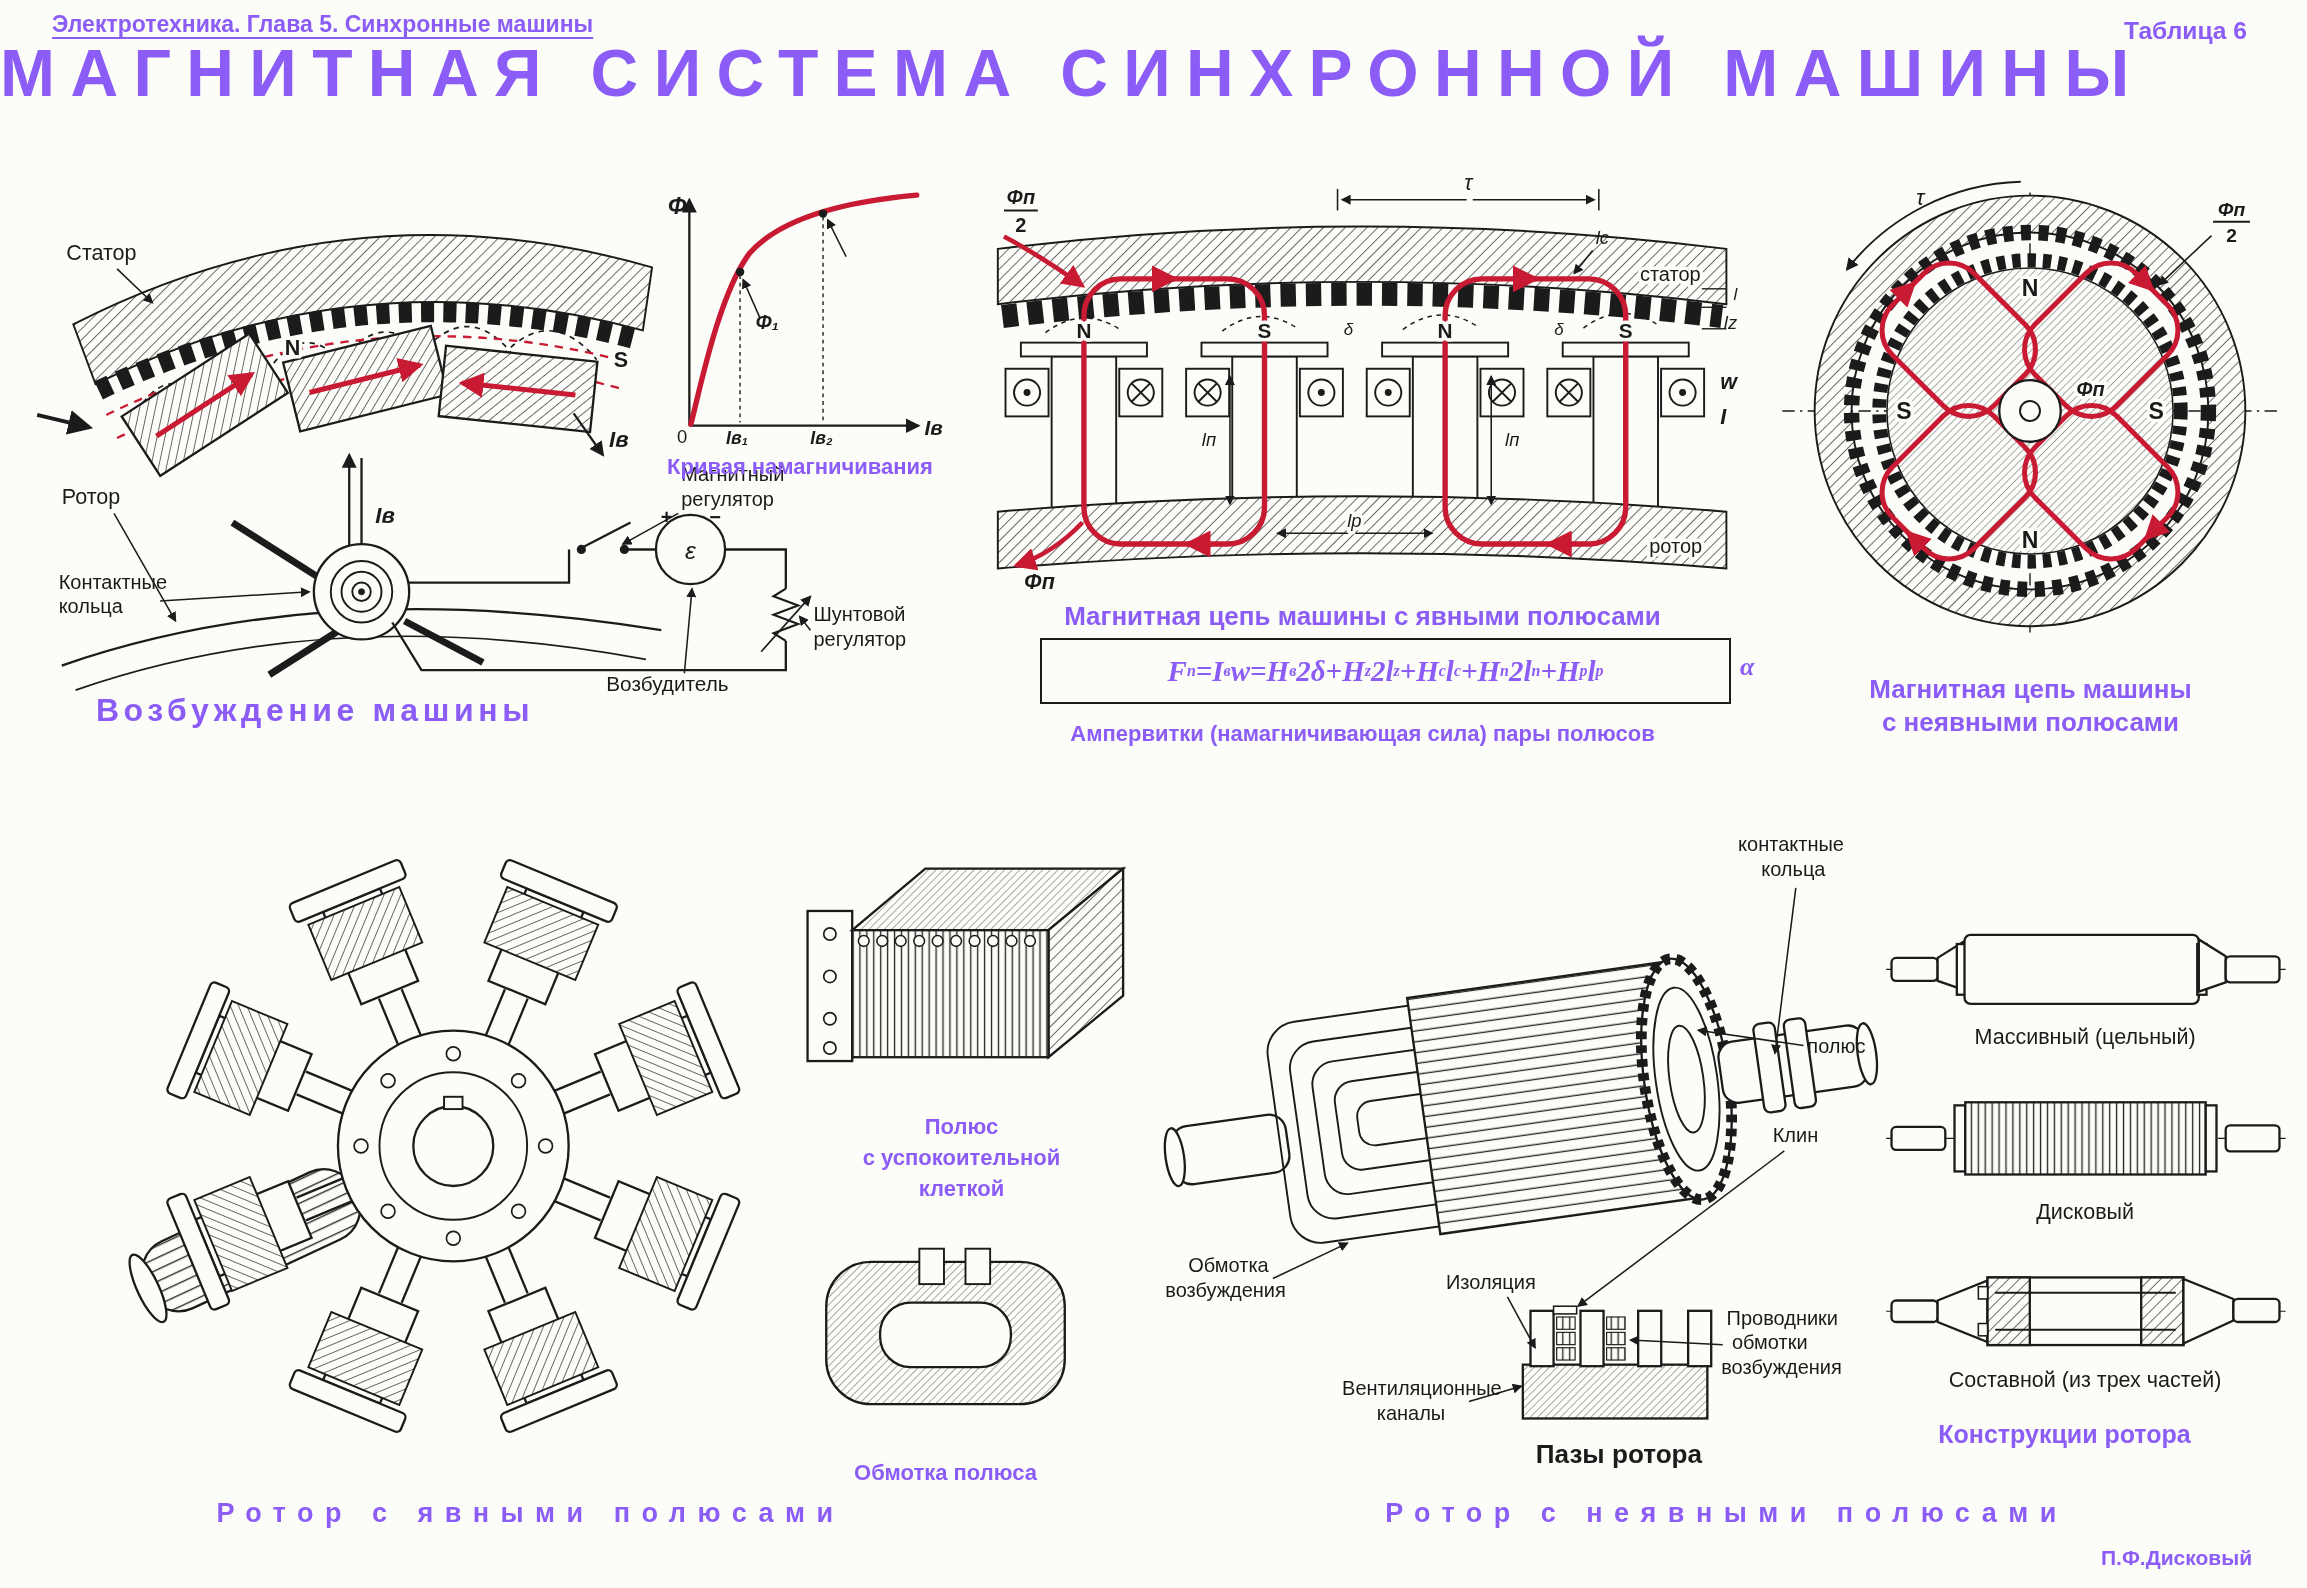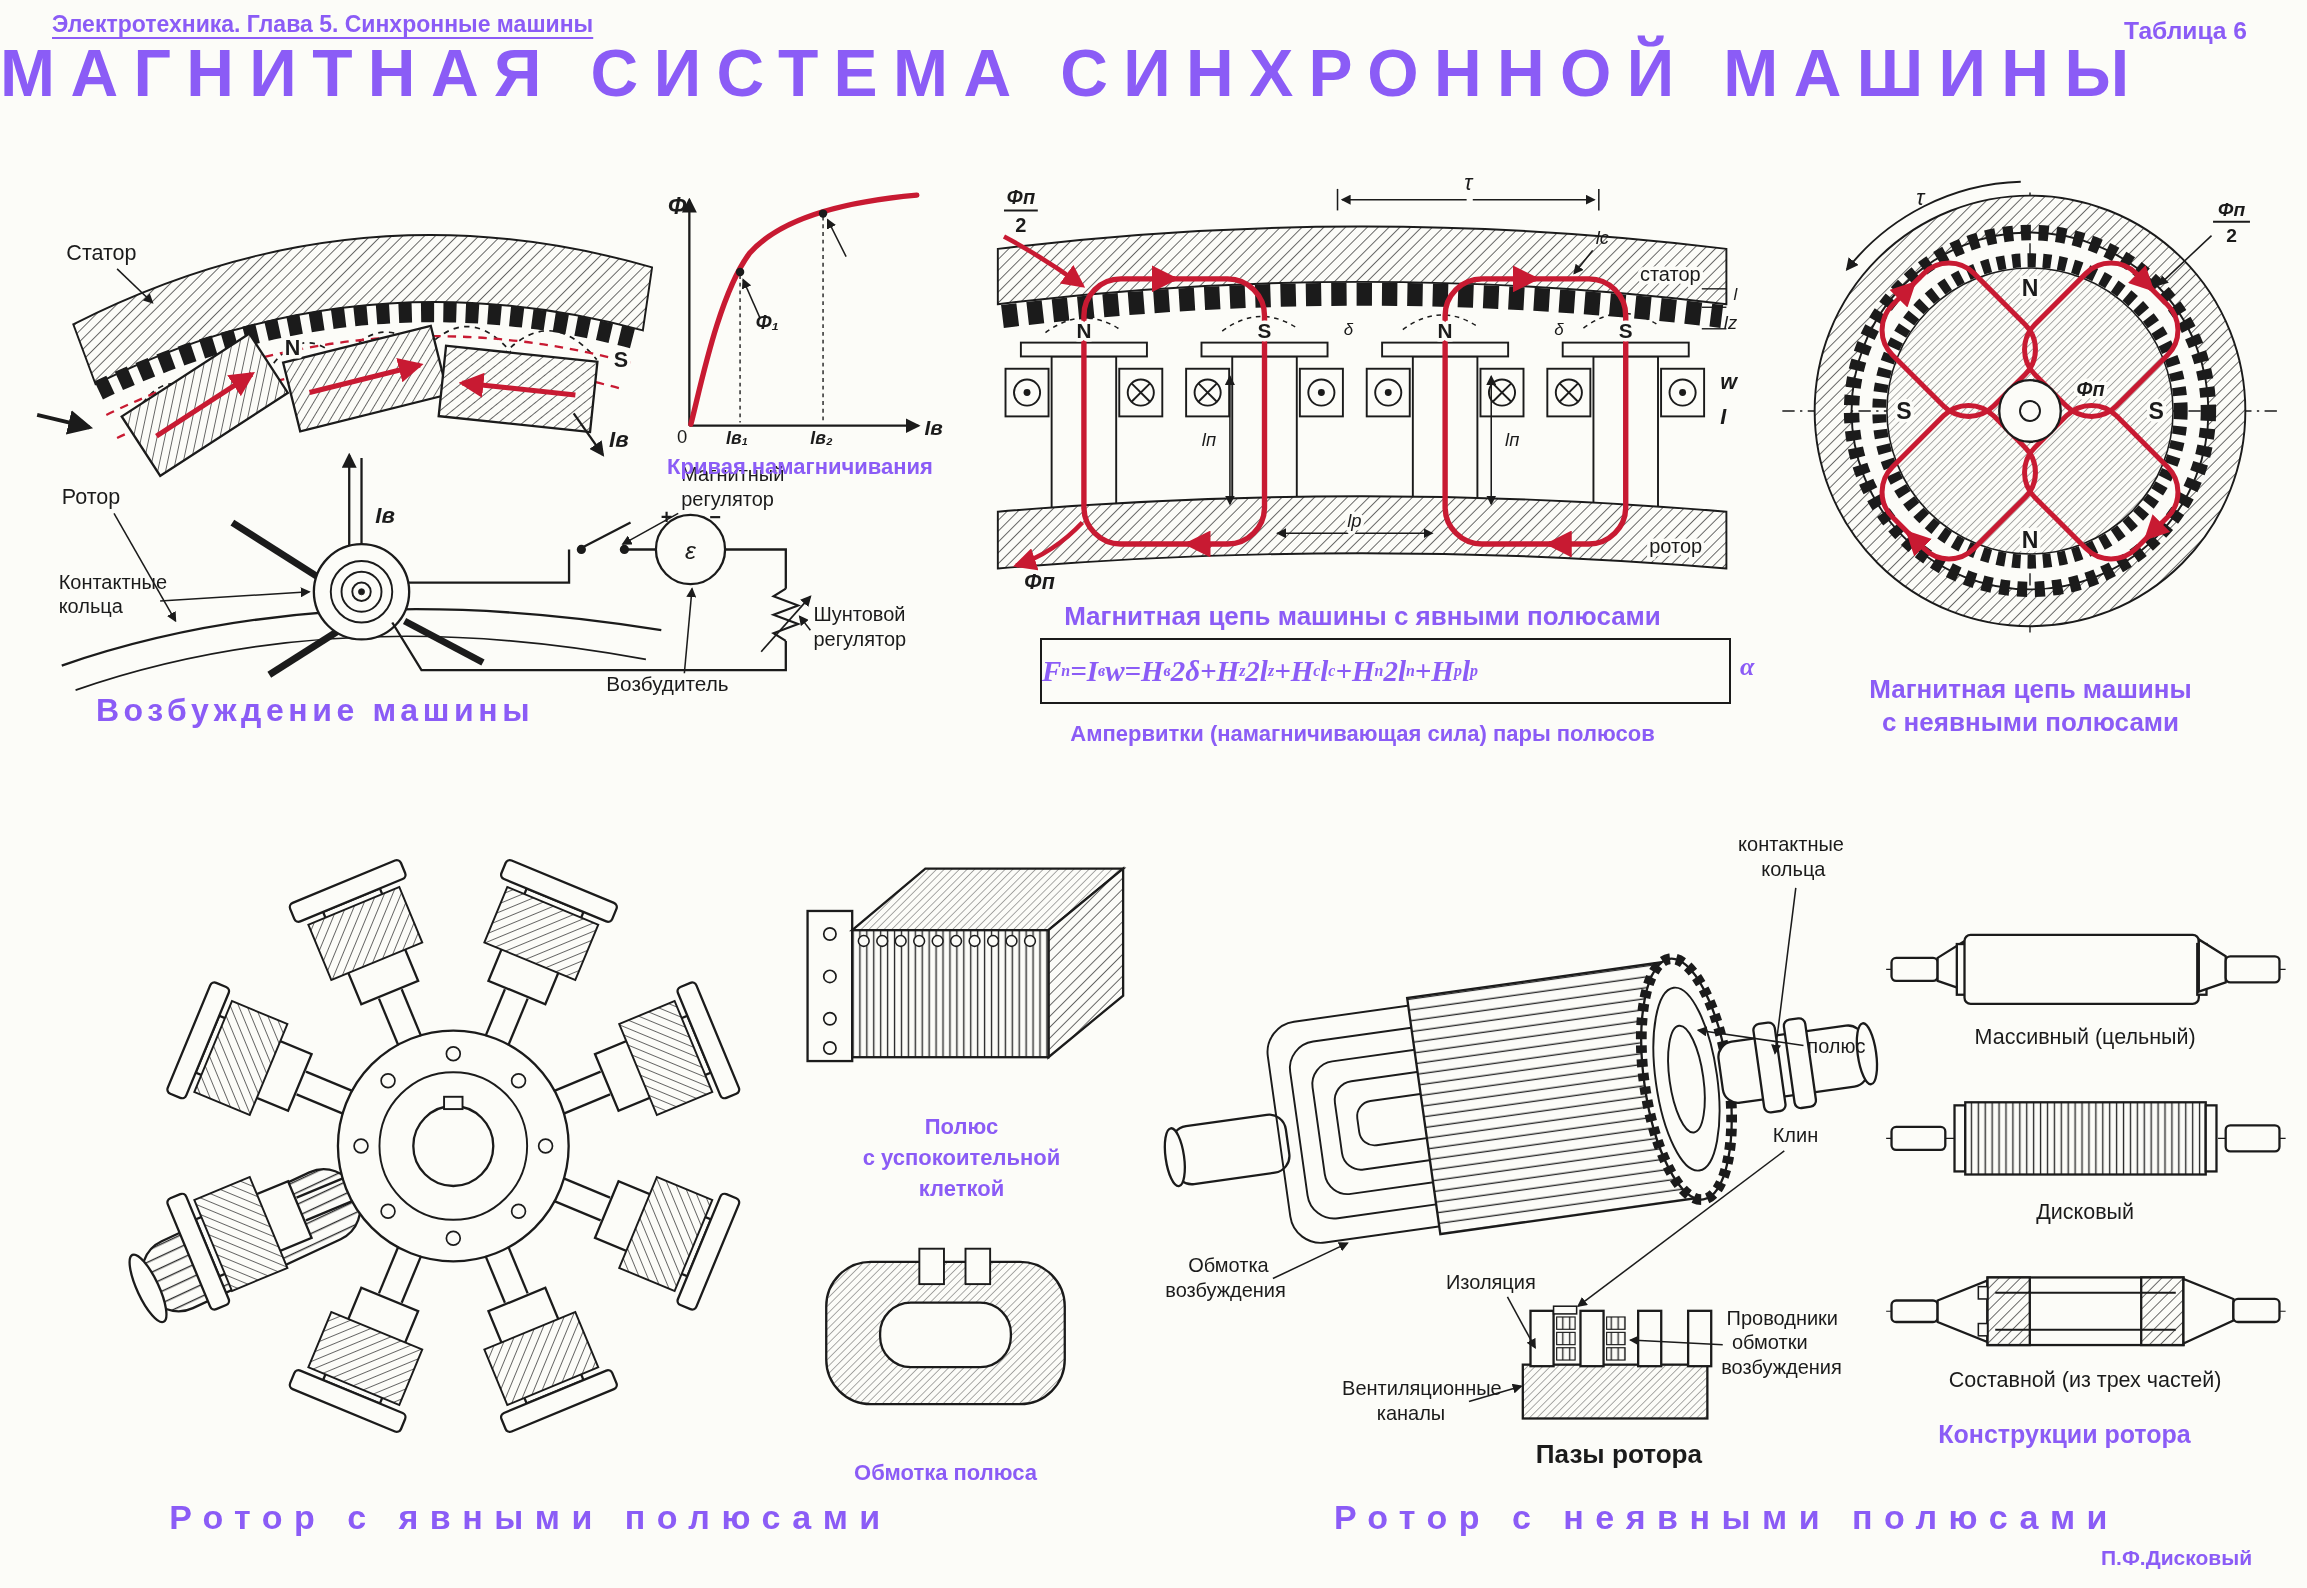--- a/index.html
+++ b/index.html
@@ -8,22 +8,22 @@
   svg.fig{position:absolute;overflow:visible}
   svg text{font-family:"Liberation Sans",sans-serif;fill:#1b1b1b}
   .halo{paint-order:stroke;stroke:#fcfcf8;stroke-width:9px;stroke-linejoin:round}
   .hdr-left{position:absolute;left:52px;top:10.8px;font-size:23px;font-weight:600;text-decoration:underline;text-underline-offset:5.4px;text-decoration-thickness:1.5px}
   .hdr-right{position:absolute;right:60px;top:17px;font-size:24.6px;font-weight:600}
   .title{position:absolute;top:35px;left:0;width:1922px;text-align:center;font-size:66px;font-weight:700;letter-spacing:15.4px;white-space:nowrap}
   .cap{position:absolute;text-align:center}
   .cap-md{font-size:26px;font-weight:700}
   .cap-sm{font-size:22px;font-weight:600}
   .cap-lg{font-size:32px;font-weight:700;letter-spacing:4.6px;white-space:nowrap}
-  .cap-xl{font-size:34px;font-weight:700;letter-spacing:11.5px;white-space:nowrap}
-  .formula-box{position:absolute;left:1040px;top:638px;width:691px;height:66px;border:2.7px solid #1b1b1b;display:flex;align-items:center;font-family:"Liberation Serif",serif;font-style:italic;font-weight:700;font-size:29px}
+  .cap-xl{font-size:27px;font-weight:700;letter-spacing:11.5px;white-space:nowrap}
+  .formula-box{position:absolute;left:1040px;top:638px;width:691px;height:66px;border:2.7px solid #1b1b1b;display:flex;align-items:center;justify-content:center;font-family:"Liberation Serif",serif;font-style:italic;font-weight:700;font-size:29px}
   .formula-box sub{font-size:0.55em}
   .alpha{position:absolute;left:1740px;top:652px;font-family:"Liberation Serif",serif;font-style:italic;font-size:26px;font-weight:700}
   .author{position:absolute;left:2101px;top:1546px;font-size:21px;font-weight:600}
 </style>
 </head>
 <body>
 
 <div class="page">
 
   <svg width="0" height="0" style="position:absolute">

